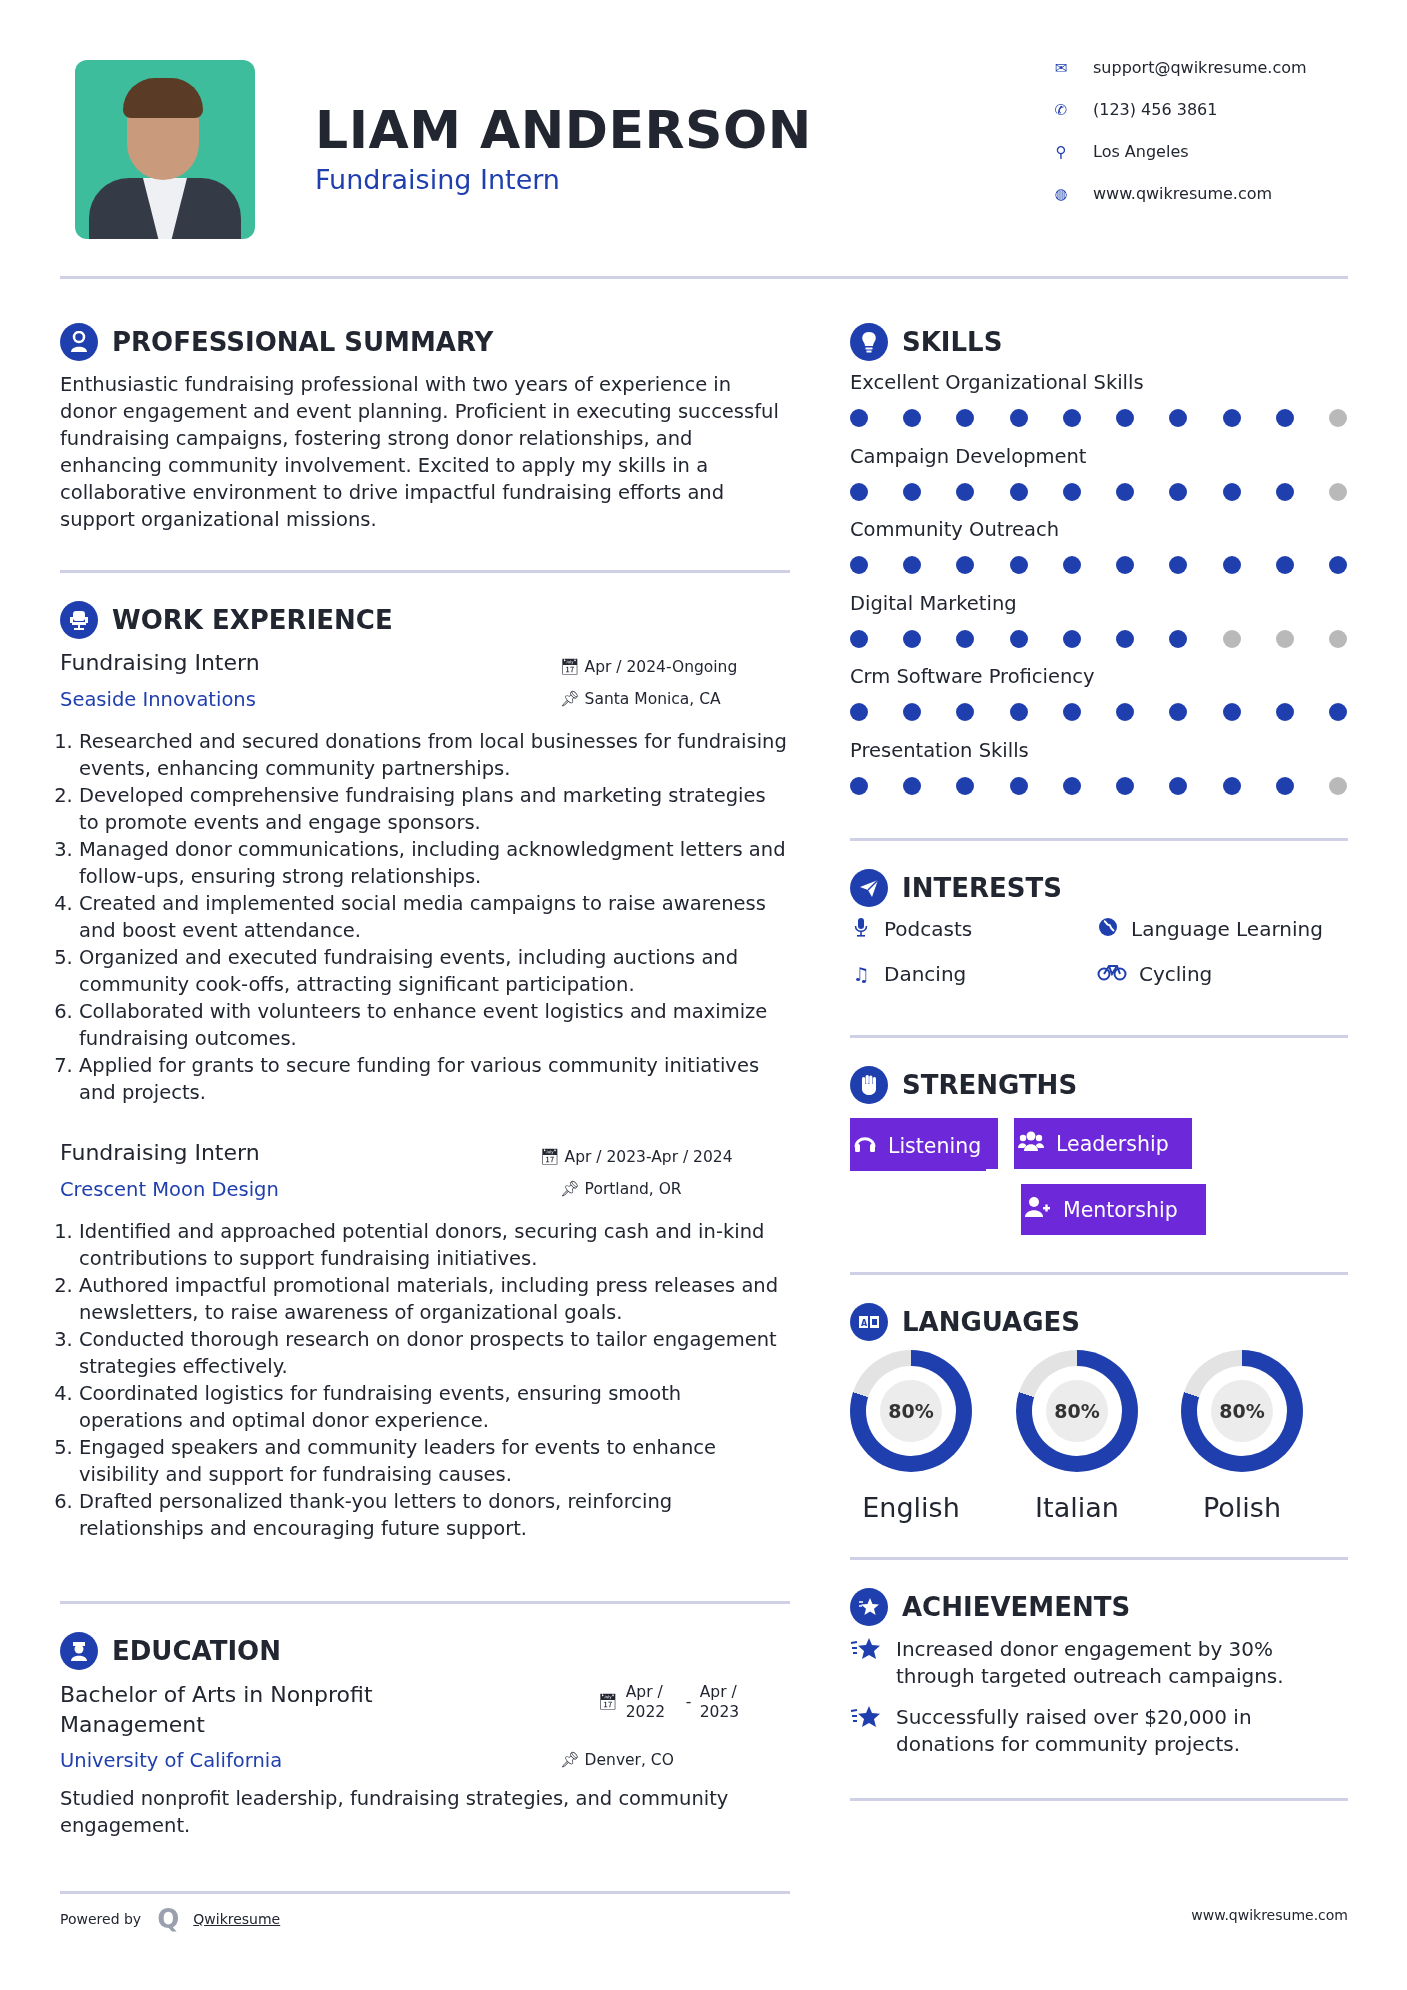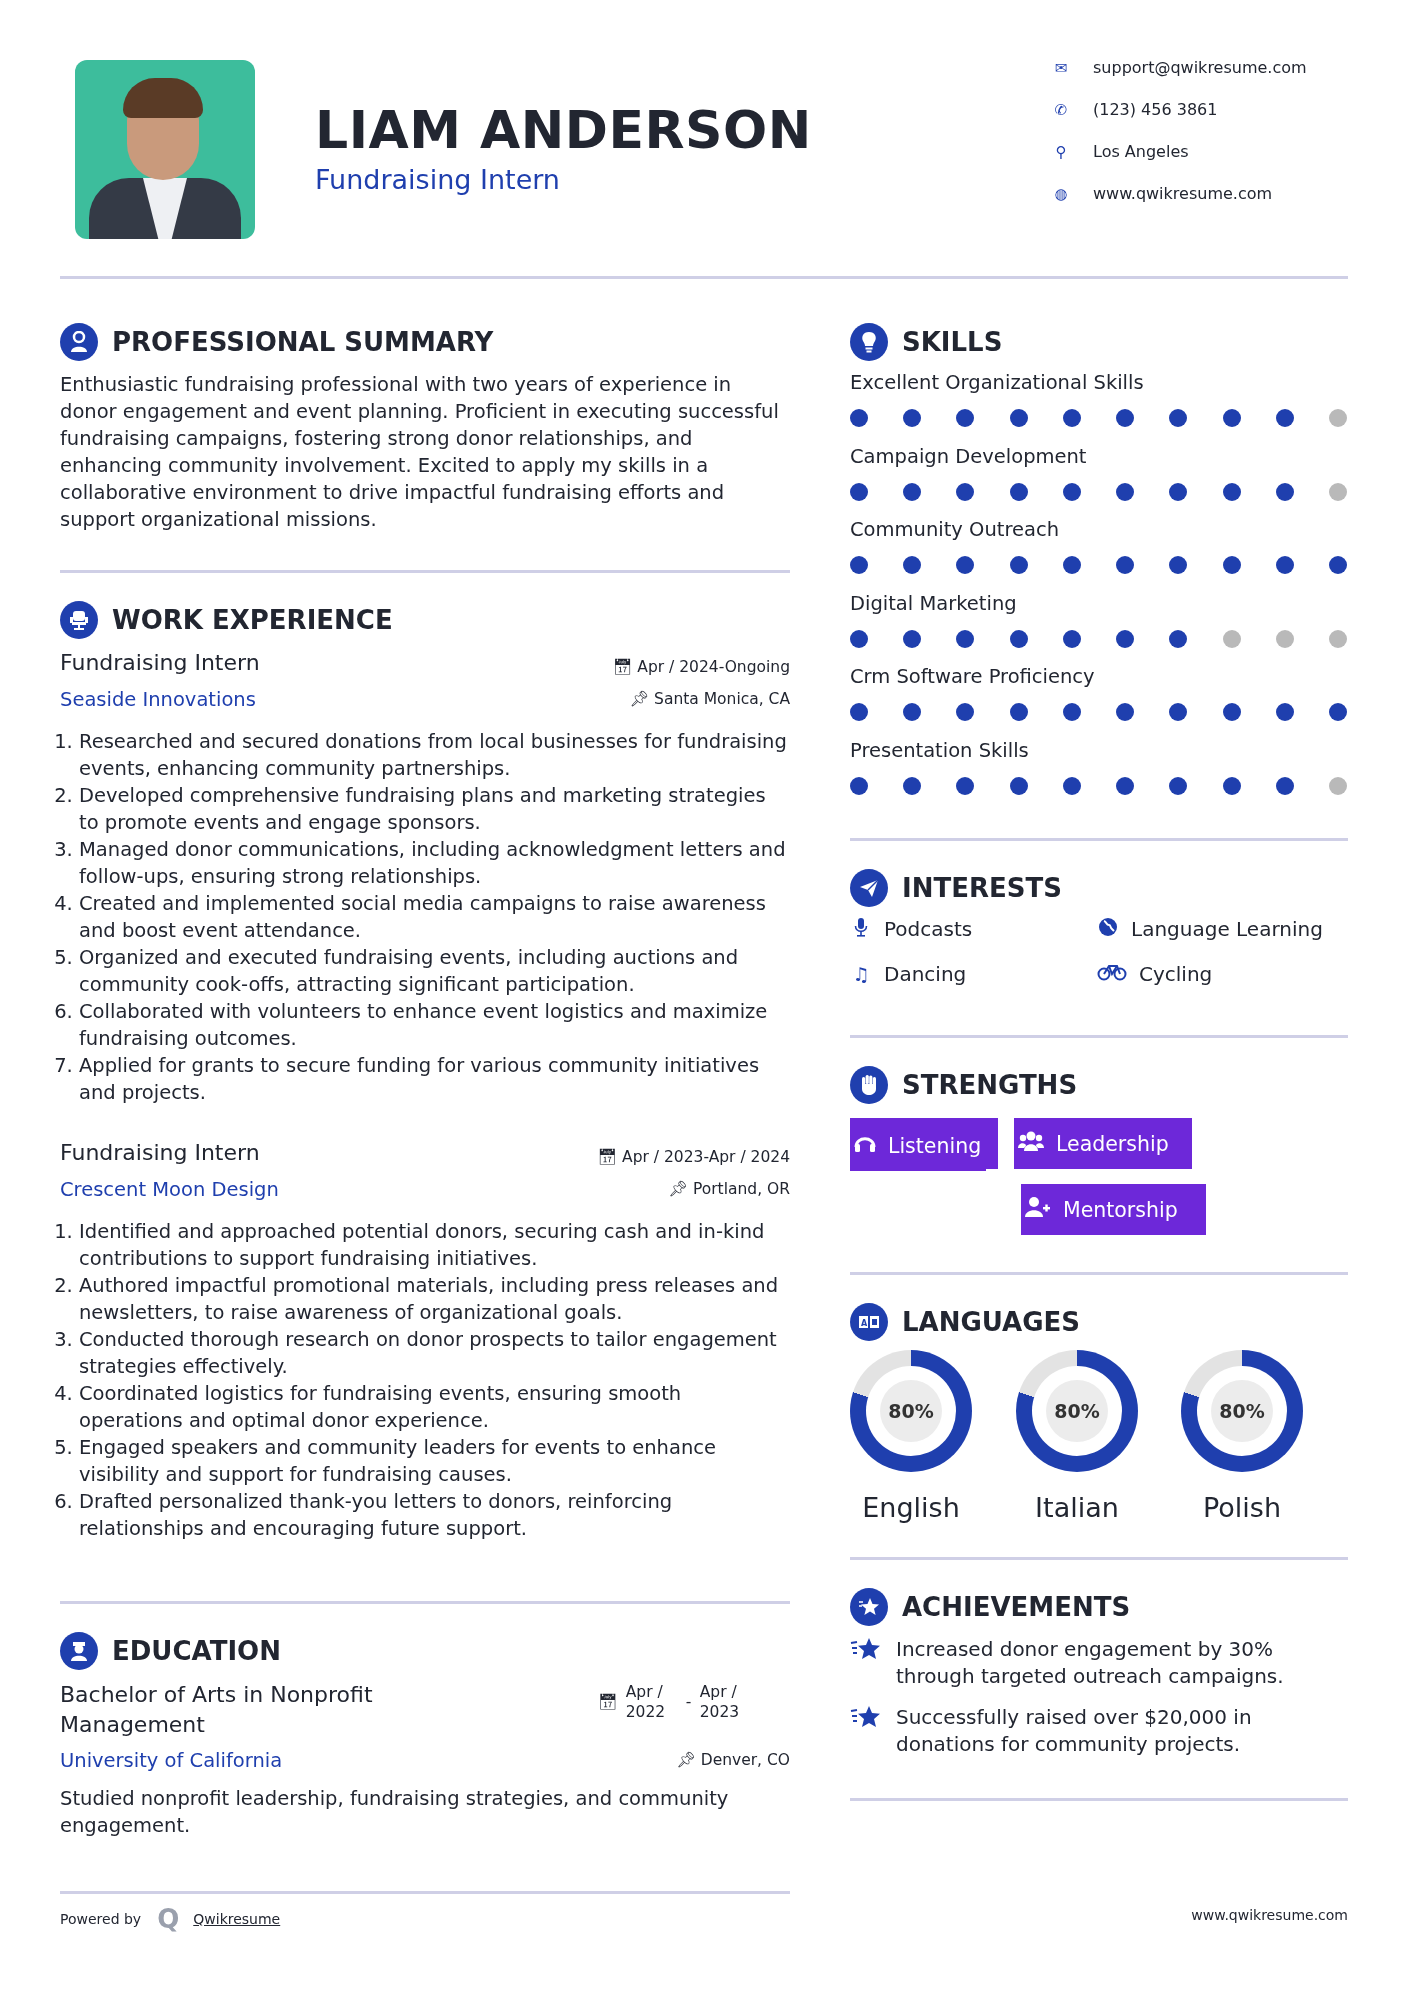--- a/index.html
+++ b/index.html
@@ -14,21 +14,21 @@
   .name { left: 315px; top: 100px; font-size: 52px; font-weight: bold; color: #222631; letter-spacing: 0.5px; }
   .role { left: 315px; top: 164px; font-size: 27px; color: #1f3fae; }
   .contact { left: 1050px; width: 330px; font-size: 16px; color: #222631; display: flex; align-items: center; }
   .contact .ci { width: 22px; color: #1f3fae; font-size: 15px; margin-right: 21px; text-align: center; }
   .rule { height: 3px; background: #cfcfe6; }
   .sec-title { display: flex; align-items: center; font-size: 26px; font-weight: bold; color: #222631; }
   .sec-icon { width: 38px; height: 38px; border-radius: 50%; background: #1f3fae; color: #fff; display: flex; align-items: center; justify-content: center; font-size: 18px; margin-right: 14px; }
   .para { font-size: 19.5px; line-height: 27px; color: #222631; }
   .job-title { font-size: 22px; color: #222631; }
   .company { font-size: 19.5px; color: #1f3fae; }
-  .meta { font-size: 15.5px; color: #222631; text-align: right; }
+  .meta { font-size: 15.5px; color: #222631; }
   ol.bul { font-size: 19.5px; line-height: 27px; color: #222631; padding-left: 19px; }
   ol.bul li { padding-left: 0; }
   .skill-name { font-size: 19.5px; color: #222631; }
   .dots { display: flex; justify-content: space-between; width: 497px; }
   .dot { width: 18px; height: 18px; border-radius: 50%; background: #1f3fae; }
   .dot.off { background: #b9b9b9; }
   .interest { display: flex; align-items: center; font-size: 20px; color: #222631; }
   .interest .ii { color: #1f3fae; width: 22px; margin-right: 12px; text-align: center; font-size: 19px; }
   .chip { position: absolute; height: 51px; background: #6d28d9; color: #fff; font-size: 20.5px; display: flex; align-items: center; padding: 0 4px; }
   .chip .chi { margin-right: 12px; font-size: 20px; }

